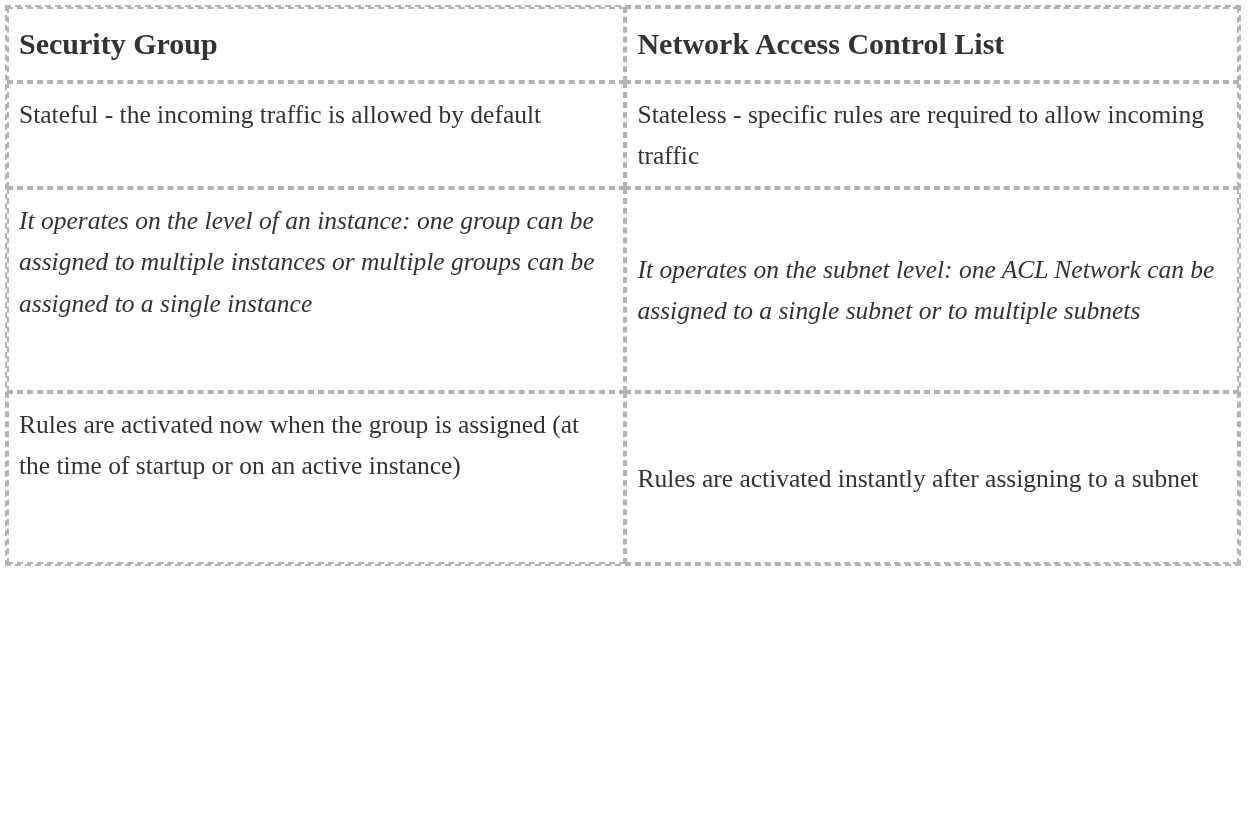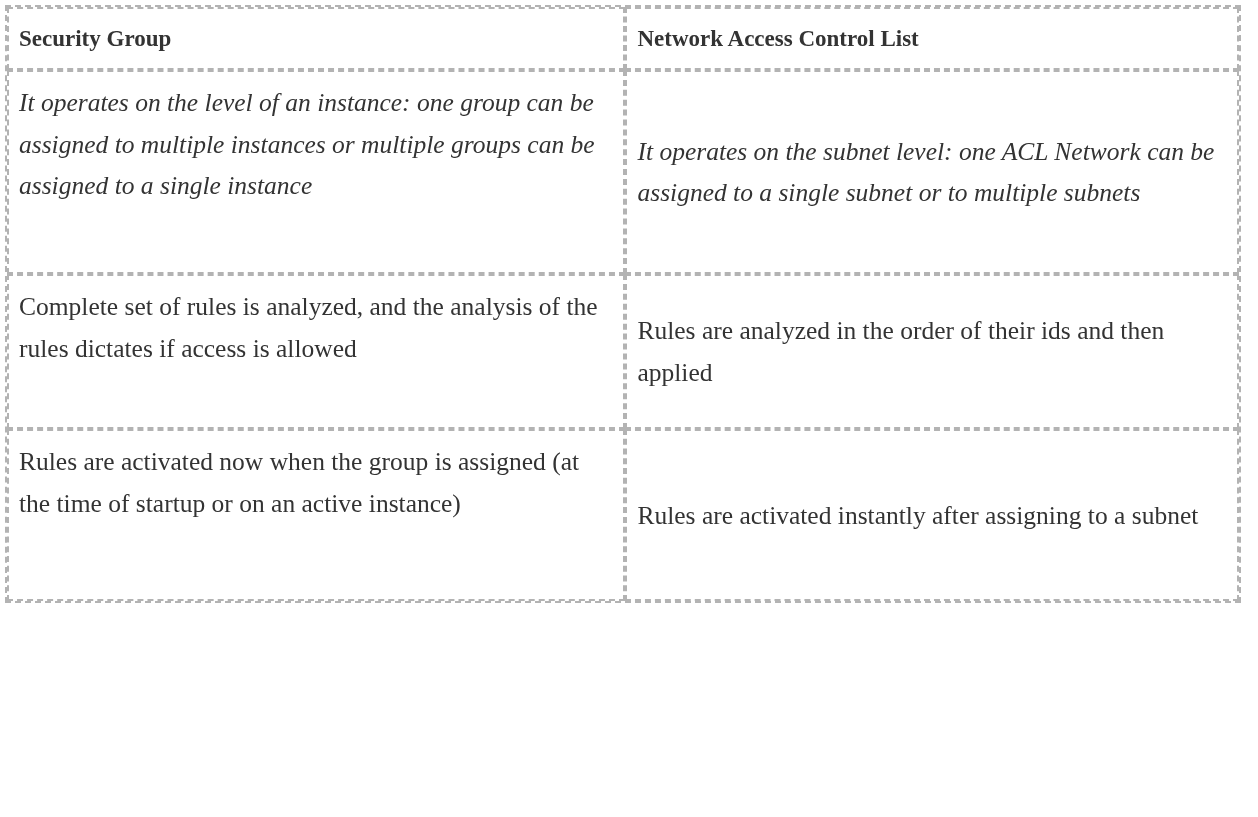--- a/index.html
+++ b/index.html
@@ -38,21 +38,21 @@
     padding: 10px 8px 10px 10px;
     font-size: 25.5px;
     line-height: 1.62;
     text-align: left;
     color: #333333;
     background: #ffffff;
   }
 
   table.compare th {
     font-weight: bold;
-    font-size: 23px;
+    font-size: 30px;
     padding-top: 11px;
     padding-bottom: 11px;
   }
 
   table.compare col.c1 { width: 50.2%; }
   table.compare col.c2 { width: 49.8%; }
 
   tr.r-head td, tr.r-head th { height: 62px; }
   tr.r-0 td { height: 105px; vertical-align: top; }
   tr.r-1 td { height: 204px; font-style: italic; }
@@ -73,27 +73,27 @@
       <col class="c1">
       <col class="c2">
     </colgroup>
     <thead>
       <tr class="r-head">
         <th class="col-left">Security Group</th>
         <th class="col-right">Network Access Control List</th>
       </tr>
     </thead>
     <tbody>
+      <tr class="r-0">
+        <td class="col-left">Stateful - the incoming traffic is allowed by default</td>
+        <td class="col-right">Stateless - specific rules are required to allow incoming traffic</td>
+      </tr>
       <tr class="r-1">
         <td class="col-left">It operates on the level of an instance: one group can be assigned to multiple instances or multiple groups can be assigned to a single instance</td>
         <td class="col-right">It operates on the subnet level: one ACL Network can be assigned to a single subnet or to multiple subnets</td>
-      </tr>
-      <tr class="r-3">
-        <td class="col-left">Complete set of rules is analyzed, and the analysis of the rules dictates if access is allowed</td>
-        <td class="col-right">Rules are analyzed in the order of their ids and then applied</td>
       </tr>
       <tr class="r-4">
         <td class="col-left">Rules are activated now when the group is assigned (at the time of startup or on an active instance)</td>
         <td class="col-right">Rules are activated instantly after assigning to a subnet</td>
       </tr>
     </tbody>
   </table>
 </div>
 
 </body></html>

